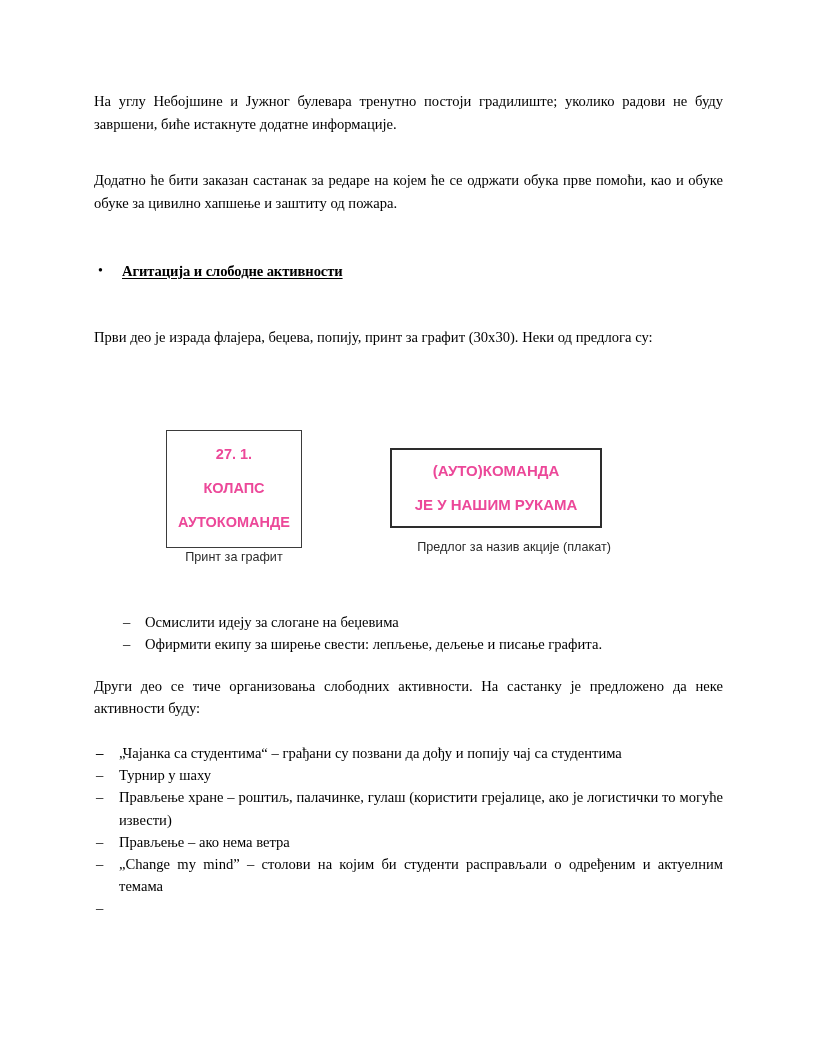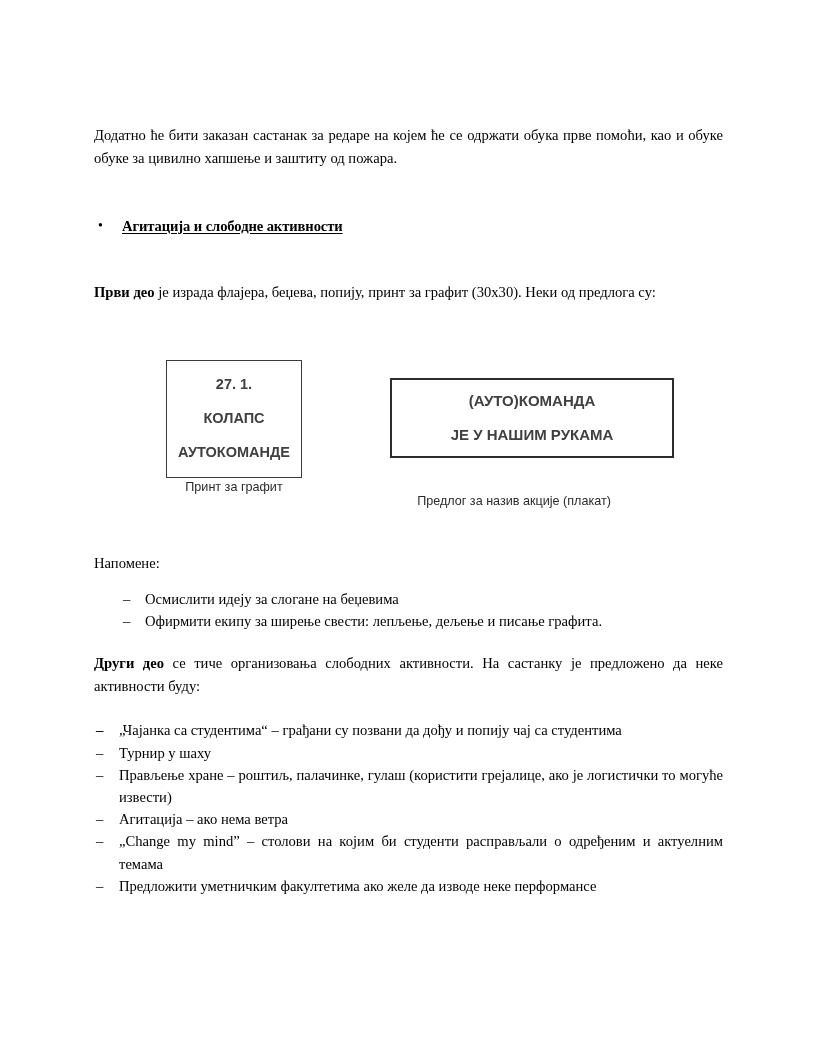--- a/index.html
+++ b/index.html
@@ -77,21 +77,22 @@
 
   .flyer-box {
     box-sizing: border-box;
     background: #ffffff;
     display: flex;
     flex-direction: column;
     align-items: center;
     justify-content: center;
     font-family: "Liberation Sans", "DejaVu Sans", sans-serif;
     font-weight: bold;
-    color: #404040;
+    color: #ec4899;
+    margin-top: 25px;
   }
   .flyer-box .line {
     display: block;
     text-align: center;
   }
 
   #graffiti-box {
     left: 72px;
     top: 0px;
   }
@@ -101,41 +102,41 @@
     border: 1px solid #3b3b3b;
     padding: 4px 2px 6px 2px;
   }
   #graffiti-box .flyer-box .line { font-size: 14.5px; line-height: 34px; }
 
   #poster-box {
     left: 296px;
     top: 18px;
   }
   #poster-box .flyer-box {
-    width: 284px;
+    width: 212px;
     height: 80px;
     border: 2px solid #2d2d2d;
     padding: 0 6px;
   }
   #poster-box .flyer-box .line { font-size: 15px; line-height: 34px; }
 
   .box-caption {
     font-family: "Liberation Sans", "DejaVu Sans", sans-serif;
     font-size: 12.6px;
     color: #2b2b2b;
     text-align: center;
     white-space: nowrap;
   }
   #graffiti-box .box-caption {
     width: 136px;
     margin-top: 2px;
   }
   #poster-box .box-caption {
     width: 248px;
-    margin-top: 36px;
+    margin-top: 12px;
   }
 
   
   ul.dash-list {
     list-style: none;
     margin: 0;
     padding: 0;
   }
   ul.dash-list > li {
     position: relative;
@@ -153,34 +154,35 @@
     padding-left: 51px;
   }
   ul.list-notes > li .dash { left: 29px; }
 
   
   ul.list-activities > li {
     padding-left: 25px;
   }
   ul.list-activities > li .dash { left: 2px; }
 
-  .bold { font-weight: bold; }
+  .bold { font-weight: normal; }
 
   
   .justify-stretch {
     text-align: justify;
     text-align-last: left;
   }
 </style>
 </head>
 <body>
 
 <div class="page">
   <div class="content">
 
+    <p class="body-text">На углу Небојшине и Јужног булевара тренутно постоји градилиште; уколико радови не буду завршени, биће истакнуте додатне информације.</p>
 
     <div class="gap-md"></div>
 
     <p class="body-text">Додатно ће бити заказан састанак за редаре на којем ће се одржати обука прве помоћи, као и обуке обуке за цивилно хапшење и заштиту од пожара.</p>
 
     <div class="gap-lg"></div>
 
     <div class="heading-row">
       <span class="bullet">•</span>
       <span class="heading-text">Агитација и слободне активности</span>
@@ -213,21 +215,20 @@
           <span class="line">(АУТО)КОМАНДА</span>
           <span class="line">ЈЕ У НАШИМ РУКАМА</span>
         </div>
         <div class="box-caption">Предлог за назив акције (плакат)</div>
       </div>
 
     </div>
 
     <div style="height:32px"></div>
 
-    <p class="body-text">Напомене:</p>
 
     <div style="height:14px"></div>
 
     <ul class="dash-list list-notes">
       <li>
         <span class="dash">–</span>
         <span>Осмислити идеју за слогане на беџевима</span>
       </li>
       <li>
         <span class="dash">–</span>
@@ -254,26 +255,25 @@
       <li>
         <span class="dash">–</span>
         <span>Турнир у шаху</span>
       </li>
       <li class="justify-stretch">
         <span class="dash">–</span>
         <span>Прављење хране – роштиљ, палачинке, гулаш (користити грејалице, ако је логистички то могуће извести)</span>
       </li>
       <li>
         <span class="dash">–</span>
-        <span>Агитација – ако нема ветра</span>
+        <span>Прављење – ако нема ветра</span>
       </li>
       <li class="justify-stretch">
         <span class="dash">–</span>
         <span>„Change my mind” – столови на којим би студенти расправљали о одређеним и актуелним темама</span>
       </li>
       <li>
         <span class="dash">–</span>
-        <span>Предложити уметничким факултетима ако желе да изводе неке перформансе</span>
       </li>
     </ul>
 
   </div>
 </div>
 
 </body></html>

